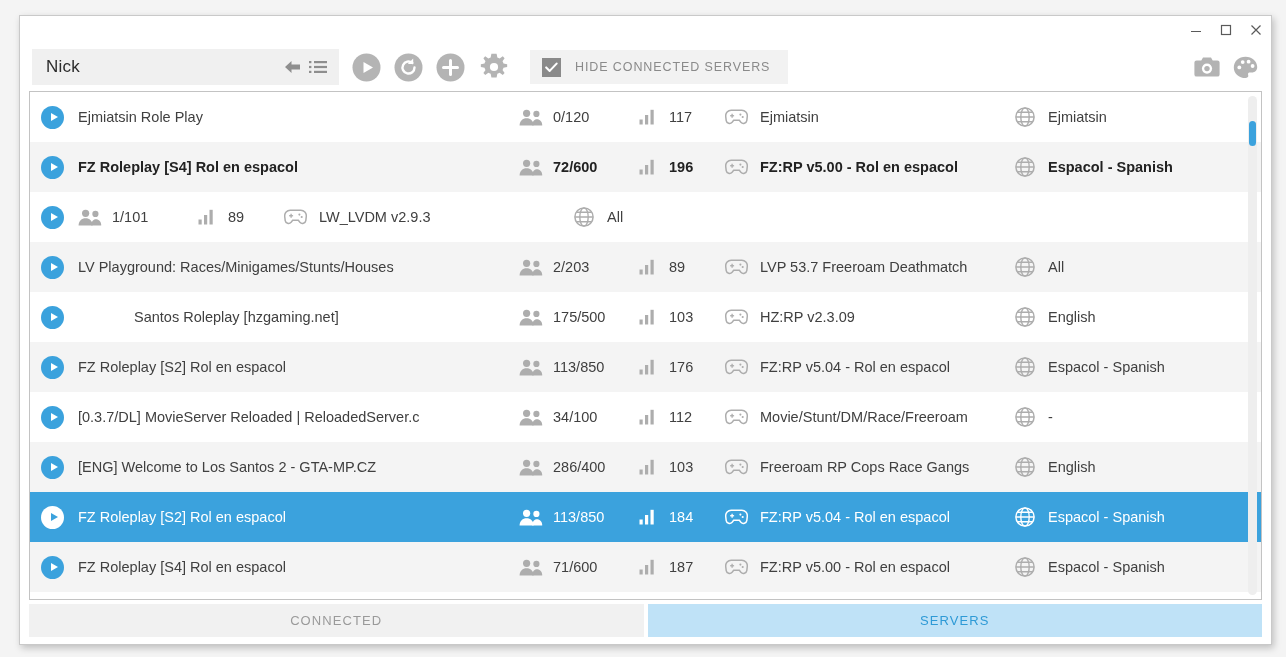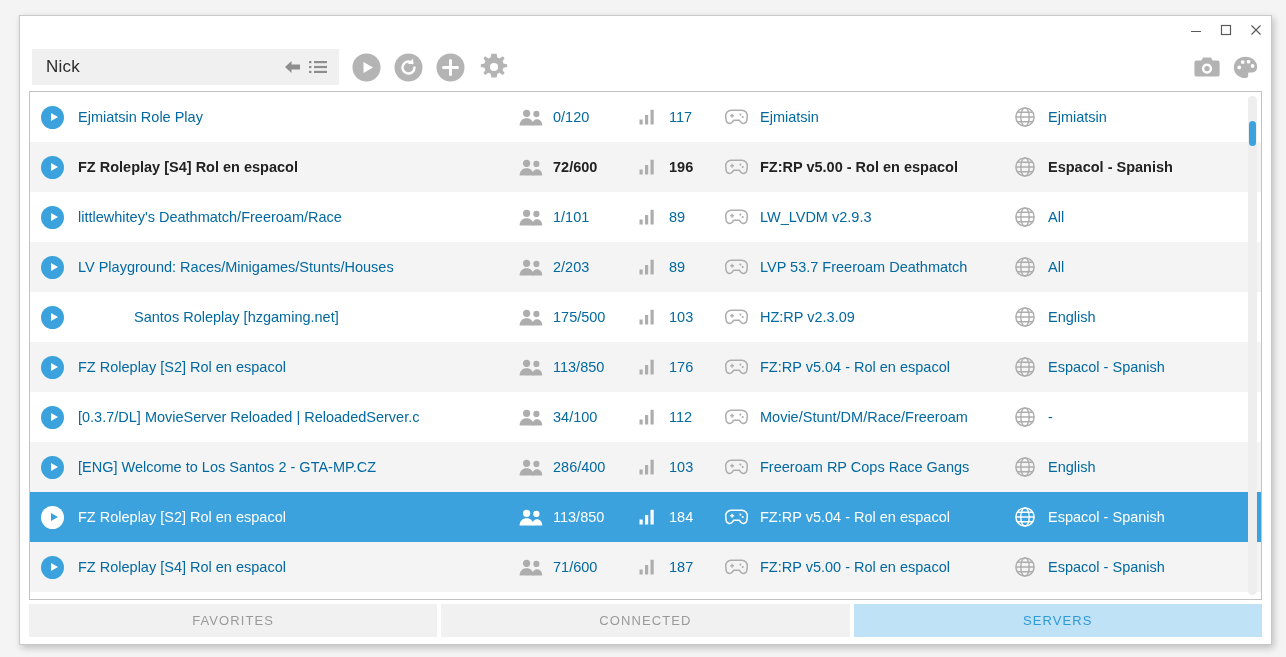--- a/index.html
+++ b/index.html
@@ -123,21 +123,21 @@
     background: #fff;
     position: relative;
     overflow: hidden;
   }
   .rows { position: absolute; inset: 0; }
   .row {
     height: 50px;
     display: flex;
     align-items: center;
     font-size: 14.5px;
-    color: #0369a1;
+    color: #404040;
     padding-left: 11px;
     padding-right: 22px;
   }
   .row.odd  { background: #ffffff; }
   .row.even { background: #f4f4f4; }
   .row.selected { background: #3ba2dd; color: #ffffff; }
   .row.bold { font-weight: bold; color: #222; }
 
   .cell-play { width: 37px; flex: 0 0 auto; display:flex; align-items:center; }
   .play-circle {
@@ -280,20 +280,28 @@
 
       <div class="round-btn gear-btn">
         <svg width="28" height="28" viewBox="0 0 28 28">
           <g fill="currentColor">
             <path d="M14 0.8 l2.6 0 0.75 3.7 a10 10 0 0 1 2.3 0.96 l3.1-2.1 1.85 1.85 -2.1 3.1 a10 10 0 0 1 0.96 2.3 l3.7 0.75 0 2.6 -3.7 0.75 a10 10 0 0 1 -0.96 2.3 l2.1 3.1 -1.85 1.85 -3.1-2.1 a10 10 0 0 1 -2.3 0.96 l-0.75 3.7 -2.6 0 -2.6 0 -0.75-3.7 a10 10 0 0 1 -2.3-0.96 l-3.1 2.1 -1.85-1.85 2.1-3.1 a10 10 0 0 1 -0.96-2.3 l-3.7-0.75 0-2.6 3.7-0.75 a10 10 0 0 1 0.96-2.3 l-2.1-3.1 1.85-1.85 3.1 2.1 a10 10 0 0 1 2.3-0.96 l0.75-3.7 z"></path>
           </g>
           <circle cx="14" cy="14" r="4.1" fill="#ffffff"></circle>
         </svg>
       </div>
 
+      <div class="hide-box">
+        <span class="checkbox">
+          <svg width="13" height="11" viewBox="0 0 13 11">
+            <path d="M1.2 5.4 L4.7 8.9 L11.6 1.6" fill="none" stroke="#ffffff" stroke-width="2.1" stroke-linecap="round" stroke-linejoin="round"></path>
+          </svg>
+        </span>
+        <span class="hide-label">HIDE CONNECTED SERVERS</span>
+      </div>
 
       <div class="toolbar-spacer"></div>
 
       <div class="tb-right-icon">
         <svg width="26" height="22" viewBox="0 0 26 22">
           <path d="M9 1.6 L17 1.6 L18.7 4.4 L23.4 4.4 A2.2 2.2 0 0 1 25.6 6.6 L25.6 18.4 A2.2 2.2 0 0 1 23.4 20.6 L2.6 20.6 A2.2 2.2 0 0 1 0.4 18.4 L0.4 6.6 A2.2 2.2 0 0 1 2.6 4.4 L7.3 4.4 Z" fill="currentColor"></path>
           <circle cx="13" cy="12.6" r="5.1" fill="#ffffff"></circle>
           <circle cx="13" cy="12.6" r="2.7" fill="currentColor"></circle>
         </svg>
       </div>
@@ -412,21 +420,20 @@
               </span>
               <span>Espacol - Spanish</span>
             </div>
           </div>
           <div class="row odd">
             <div class="cell-play">
               <span class="play-circle">
                 <span class="play-tri"></span>
               </span>
             </div>
-            <div class="cell-name">littlewhitey's Deathmatch/Freeroam/Race</div>
             <div class="cell-players">
               <span class="ico people">
                 <svg width="25" height="17" viewBox="0 0 25 17">
                   <circle cx="7.6" cy="4.3" r="3.6" fill="currentColor"></circle>
                   <circle cx="17.4" cy="4.9" r="3.1" fill="currentColor"></circle>
                   <path d="M0.6 16.4 C0.6 12 3.7 9.3 7.6 9.3 C11.5 9.3 14.6 12 14.6 16.4 Z" fill="currentColor"></path>
                   <path d="M13.2 16.4 C13.2 12.6 15.2 10.3 17.9 10.3 C20.9 10.3 23.2 12.6 23.2 16.4 Z" fill="currentColor"></path>
                 </svg>
               </span>
               <span>1/101</span>
@@ -821,23 +828,20 @@
               <span>Espacol - Spanish</span>
             </div>
           </div>
         </div>
       <div class="scrollbar">
         <div class="scroll-thumb" id="scroll-thumb" style="top: 5%; height: 5%;"></div>
       </div>
     </div>
 
     <div class="tabs" id="tabs">
-        <div class="tab">
-          <span>FAVORITES</span>
-        </div>
         <div class="tab">
           <span>CONNECTED</span>
         </div>
         <div class="tab active">
           <span>SERVERS</span>
         </div>
       </div>
   </div>
 </div>
 

